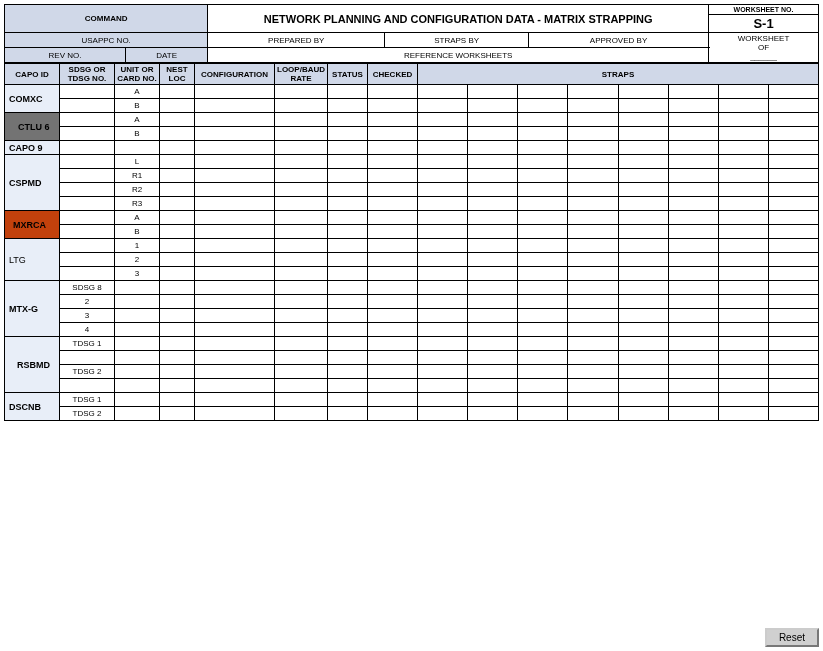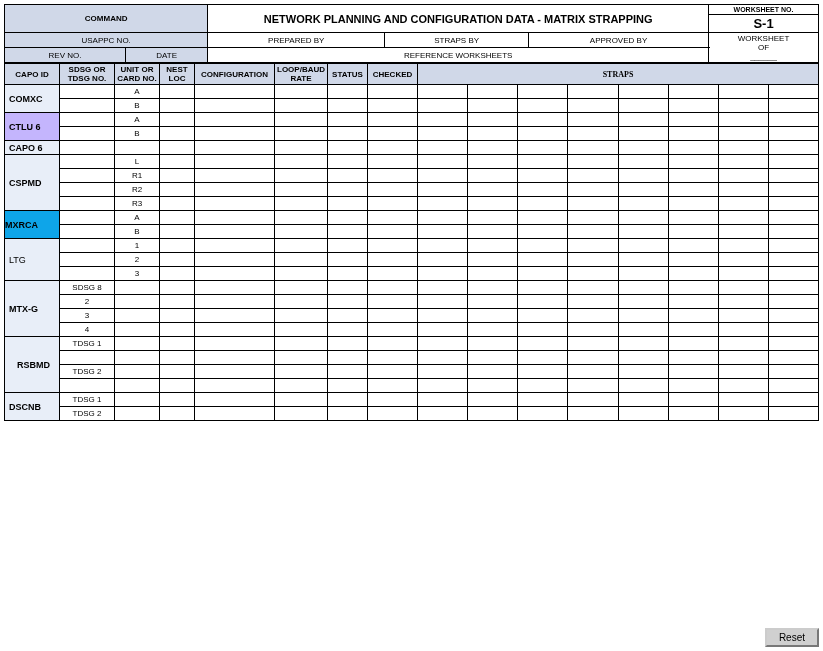--- a/index.html
+++ b/index.html
@@ -104,21 +104,21 @@
         <th style="width:50px; background:#d0d8e8;">
           <span>LOOP/BAUD RATE</span>
         </th>
         <th style="width:40px; background:#d0d8e8;">
           <span>STATUS</span>
         </th>
         <th style="width:50px; background:#d0d8e8;">
           <span>CHECKED</span>
         </th>
 
-        <th colspan="8" style="background:#d0d8e8;font-family:Liberation Serif, serif;">
+        <th colspan="8" style="background:#d0d8e8;">
           <span>STRAPS</span>
         </th>
       </tr>
     </thead>
     <tbody id="main-tbody">
         <tr>
           <td rowspan="2" style="font-weight: bold; text-align: left; padding-left: 4px; background: rgb(232, 238, 248); font-size: 9px;">COMXC</td>
           <td></td>
           <td>A</td>
           <td></td>
@@ -146,21 +146,21 @@
           <td style="min-width: 24px;"></td>
           <td style="min-width: 24px;"></td>
           <td style="min-width: 24px;"></td>
           <td style="min-width: 24px;"></td>
           <td style="min-width: 24px;"></td>
           <td style="min-width: 24px;"></td>
           <td style="min-width: 24px;"></td>
           <td style="min-width: 24px;"></td>
         </tr>
         <tr>
-          <td rowspan="2" style="font-weight: bold; text-align: left; padding-left: 4px; background: #c4b5fd; font-size: 9px;">CTLU 6</td>
+          <td rowspan="2" style="font-weight: bold; text-align: left; padding-left: 13px; background: #737373; font-size: 9px;">CTLU 6</td>
           <td></td>
           <td>A</td>
           <td></td>
           <td></td>
           <td></td>
           <td></td>
           <td></td>
           <td style="min-width: 24px;"></td>
           <td style="min-width: 24px;"></td>
           <td style="min-width: 24px;"></td>
@@ -181,21 +181,21 @@
           <td style="min-width: 24px;"></td>
           <td style="min-width: 24px;"></td>
           <td style="min-width: 24px;"></td>
           <td style="min-width: 24px;"></td>
           <td style="min-width: 24px;"></td>
           <td style="min-width: 24px;"></td>
           <td style="min-width: 24px;"></td>
           <td style="min-width: 24px;"></td>
         </tr>
         <tr>
-          <td rowspan="1" style="font-weight: bold; text-align: left; padding-left: 4px; background: rgb(232, 238, 248); font-size: 9px;">CAPO 6</td>
+          <td rowspan="1" style="font-weight: bold; text-align: left; padding-left: 4px; background: rgb(232, 238, 248); font-size: 9px;">CAPO 9</td>
           <td></td>
           <td></td>
           <td></td>
           <td></td>
           <td></td>
           <td></td>
           <td></td>
           <td style="min-width: 24px;"></td>
           <td style="min-width: 24px;"></td>
           <td style="min-width: 24px;"></td>
@@ -268,21 +268,21 @@
           <td style="min-width: 24px;"></td>
           <td style="min-width: 24px;"></td>
           <td style="min-width: 24px;"></td>
           <td style="min-width: 24px;"></td>
           <td style="min-width: 24px;"></td>
           <td style="min-width: 24px;"></td>
           <td style="min-width: 24px;"></td>
           <td style="min-width: 24px;"></td>
         </tr>
         <tr>
-          <td rowspan="2" style="font-weight: bold; text-align: left; padding-left: 0; background: #0ea5e9; font-size: 9px;">MXRCA</td>
+          <td rowspan="2" style="font-weight: bold; text-align: left; padding-left: 8px; background: #c2410c; font-size: 9px;">MXRCA</td>
           <td></td>
           <td>A</td>
           <td></td>
           <td></td>
           <td></td>
           <td></td>
           <td></td>
           <td style="min-width: 24px;"></td>
           <td style="min-width: 24px;"></td>
           <td style="min-width: 24px;"></td>

